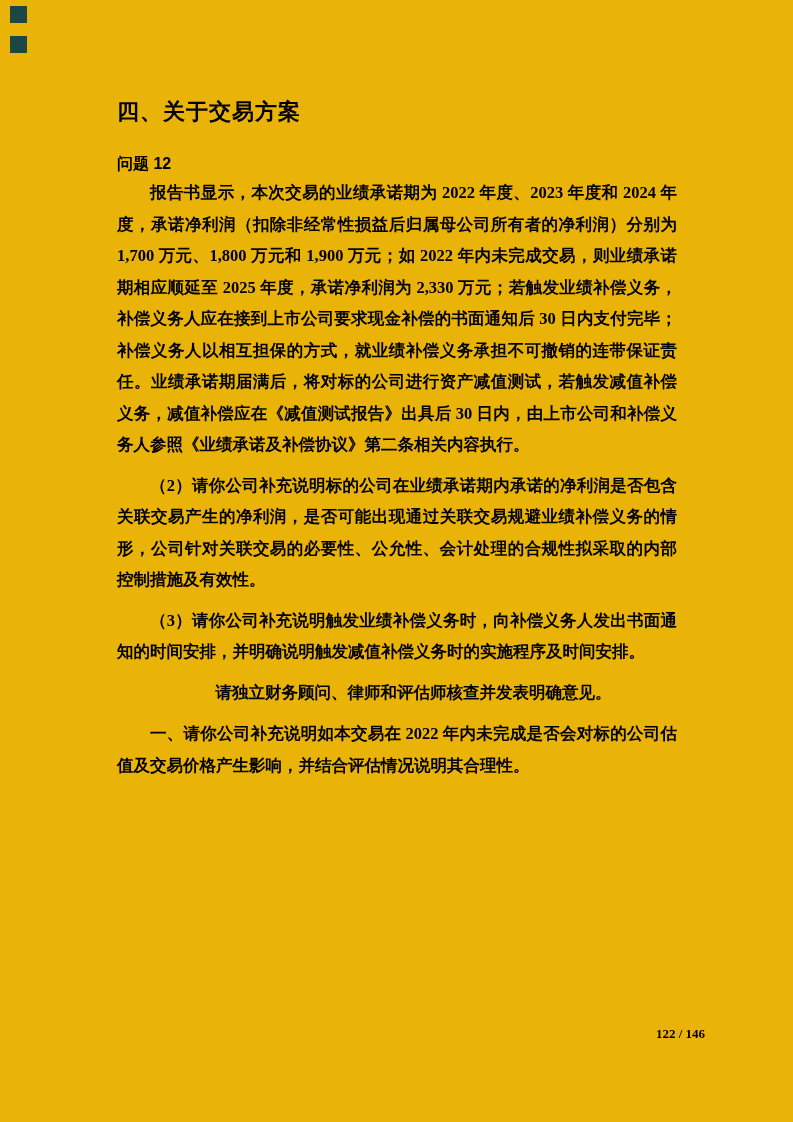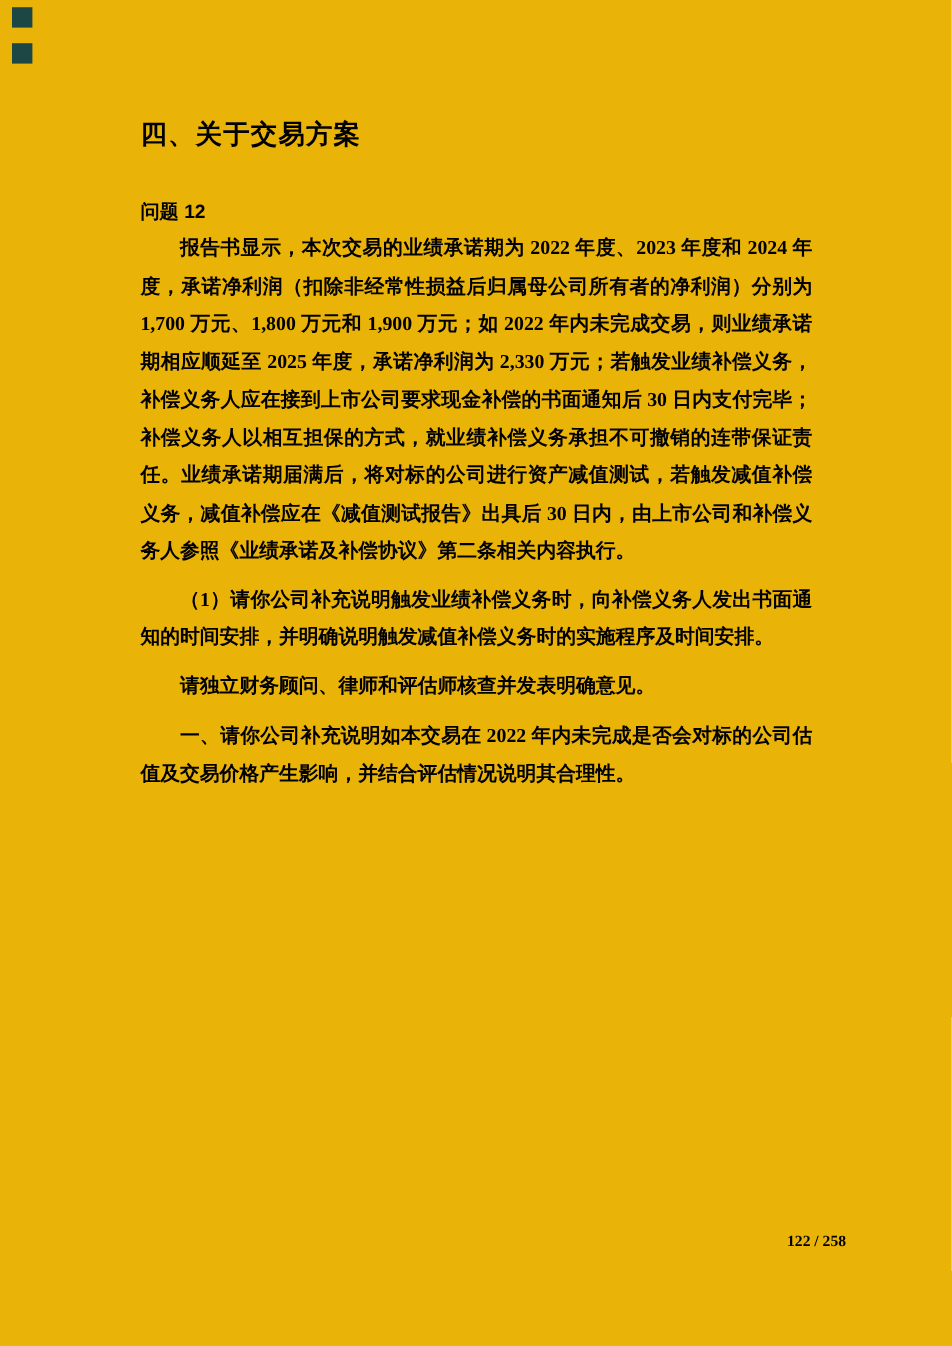--- a/index.html
+++ b/index.html
@@ -36,37 +36,37 @@
   }
   h1.section-title {
     margin: 97px 0 0 0;
     font-family: "Liberation Sans", sans-serif;
     font-size: 22px;
     line-height: 30px;
     font-weight: bold;
     letter-spacing: 1px;
   }
   h2.question-label {
-    margin: 40px 0 0 0;
+    margin: 26px 0 0 0;
     font-family: "Liberation Sans", sans-serif;
     font-size: 16px;
     line-height: 22px;
     font-weight: bold;
   }
   p.body {
     margin: 0 0 9px 0;
     font-size: 16.5px;
     line-height: 31.5px;
     font-weight: bold;
     text-align: justify;
     text-indent: 2em;
     word-break: break-all;
   }
   p.body.first { margin-top: 2px; }
-  p.body.no-just { text-align: left; }
+  p.body.no-just { text-align: center; }
   p.body.reply-head { margin-top: 10px; }
   .footer-pagenum {
     position: absolute;
     top: 1026px;
     right: 119px;
     font-family: "Liberation Serif", serif;
     font-size: 13px;
     font-weight: bold;
     color: #000000;
   }
@@ -77,20 +77,21 @@
 <div class="page">
 
   <div class="corner-square top"></div>
   <div class="corner-square bottom"></div>
 
   <div class="content">
     <h1 class="section-title">四、关于交易方案</h1>
     <h2 class="question-label">问题 12</h2>
 
     <p class="body first">报告书显示，本次交易的业绩承诺期为 2022 年度、2023 年度和 2024 年度，承诺净利润（扣除非经常性损益后归属母公司所有者的净利润）分别为 1,700 万元、1,800 万元和 1,900 万元；如 2022 年内未完成交易，则业绩承诺期相应顺延至 2025 年度，承诺净利润为 2,330 万元；若触发业绩补偿义务，补偿义务人应在接到上市公司要求现金补偿的书面通知后 30 日内支付完毕；补偿义务人以相互担保的方式，就业绩补偿义务承担不可撤销的连带保证责任。业绩承诺期届满后，将对标的公司进行资产减值测试，若触发减值补偿义务，减值补偿应在《减值测试报告》出具后 30 日内，由上市公司和补偿义务人参照《业绩承诺及补偿协议》第二条相关内容执行。</p>
-    <p class="body">（1）请你公司补充说明触发业绩补偿义务时，向补偿义务人发出书面通知的时间安排，并明确说明触发减值补偿义务时的实施程序及时间安排。</p>
+    <p class="body">（2）请你公司补充说明标的公司在业绩承诺期内承诺的净利润是否包含关联交易产生的净利润，是否可能出现通过关联交易规避业绩补偿义务的情形，公司针对关联交易的必要性、公允性、会计处理的合规性拟采取的内部控制措施及有效性。</p>
+    <p class="body">（3）请你公司补充说明触发业绩补偿义务时，向补偿义务人发出书面通知的时间安排，并明确说明触发减值补偿义务时的实施程序及时间安排。</p>
     <p class="body no-just">请独立财务顾问、律师和评估师核查并发表明确意见。</p>
     <p class="body reply-head">一、请你公司补充说明如本交易在 2022 年内未完成是否会对标的公司估值及交易价格产生影响，并结合评估情况说明其合理性。</p>
   </div>
 
-  <div class="footer-pagenum">122 / 258</div>
+  <div class="footer-pagenum">122 / 146</div>
 
 </div>
 
 </body></html>

